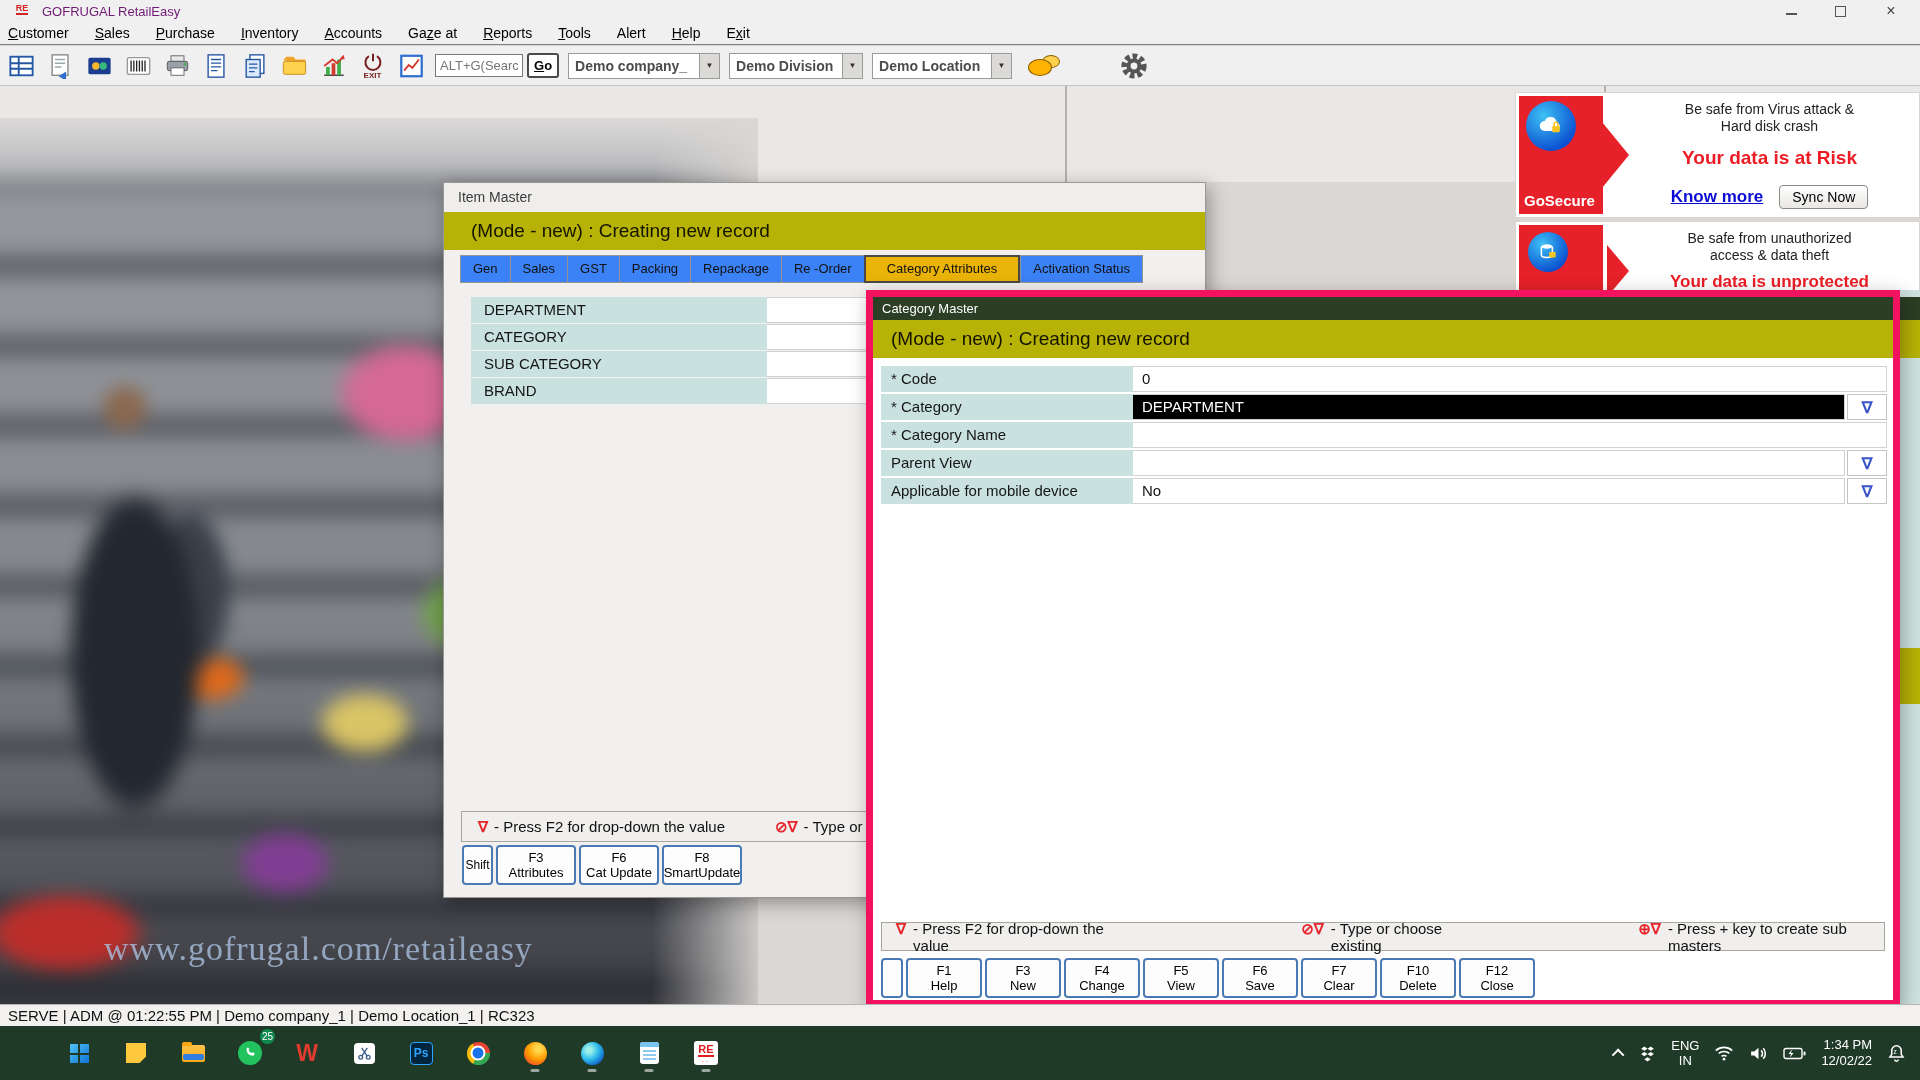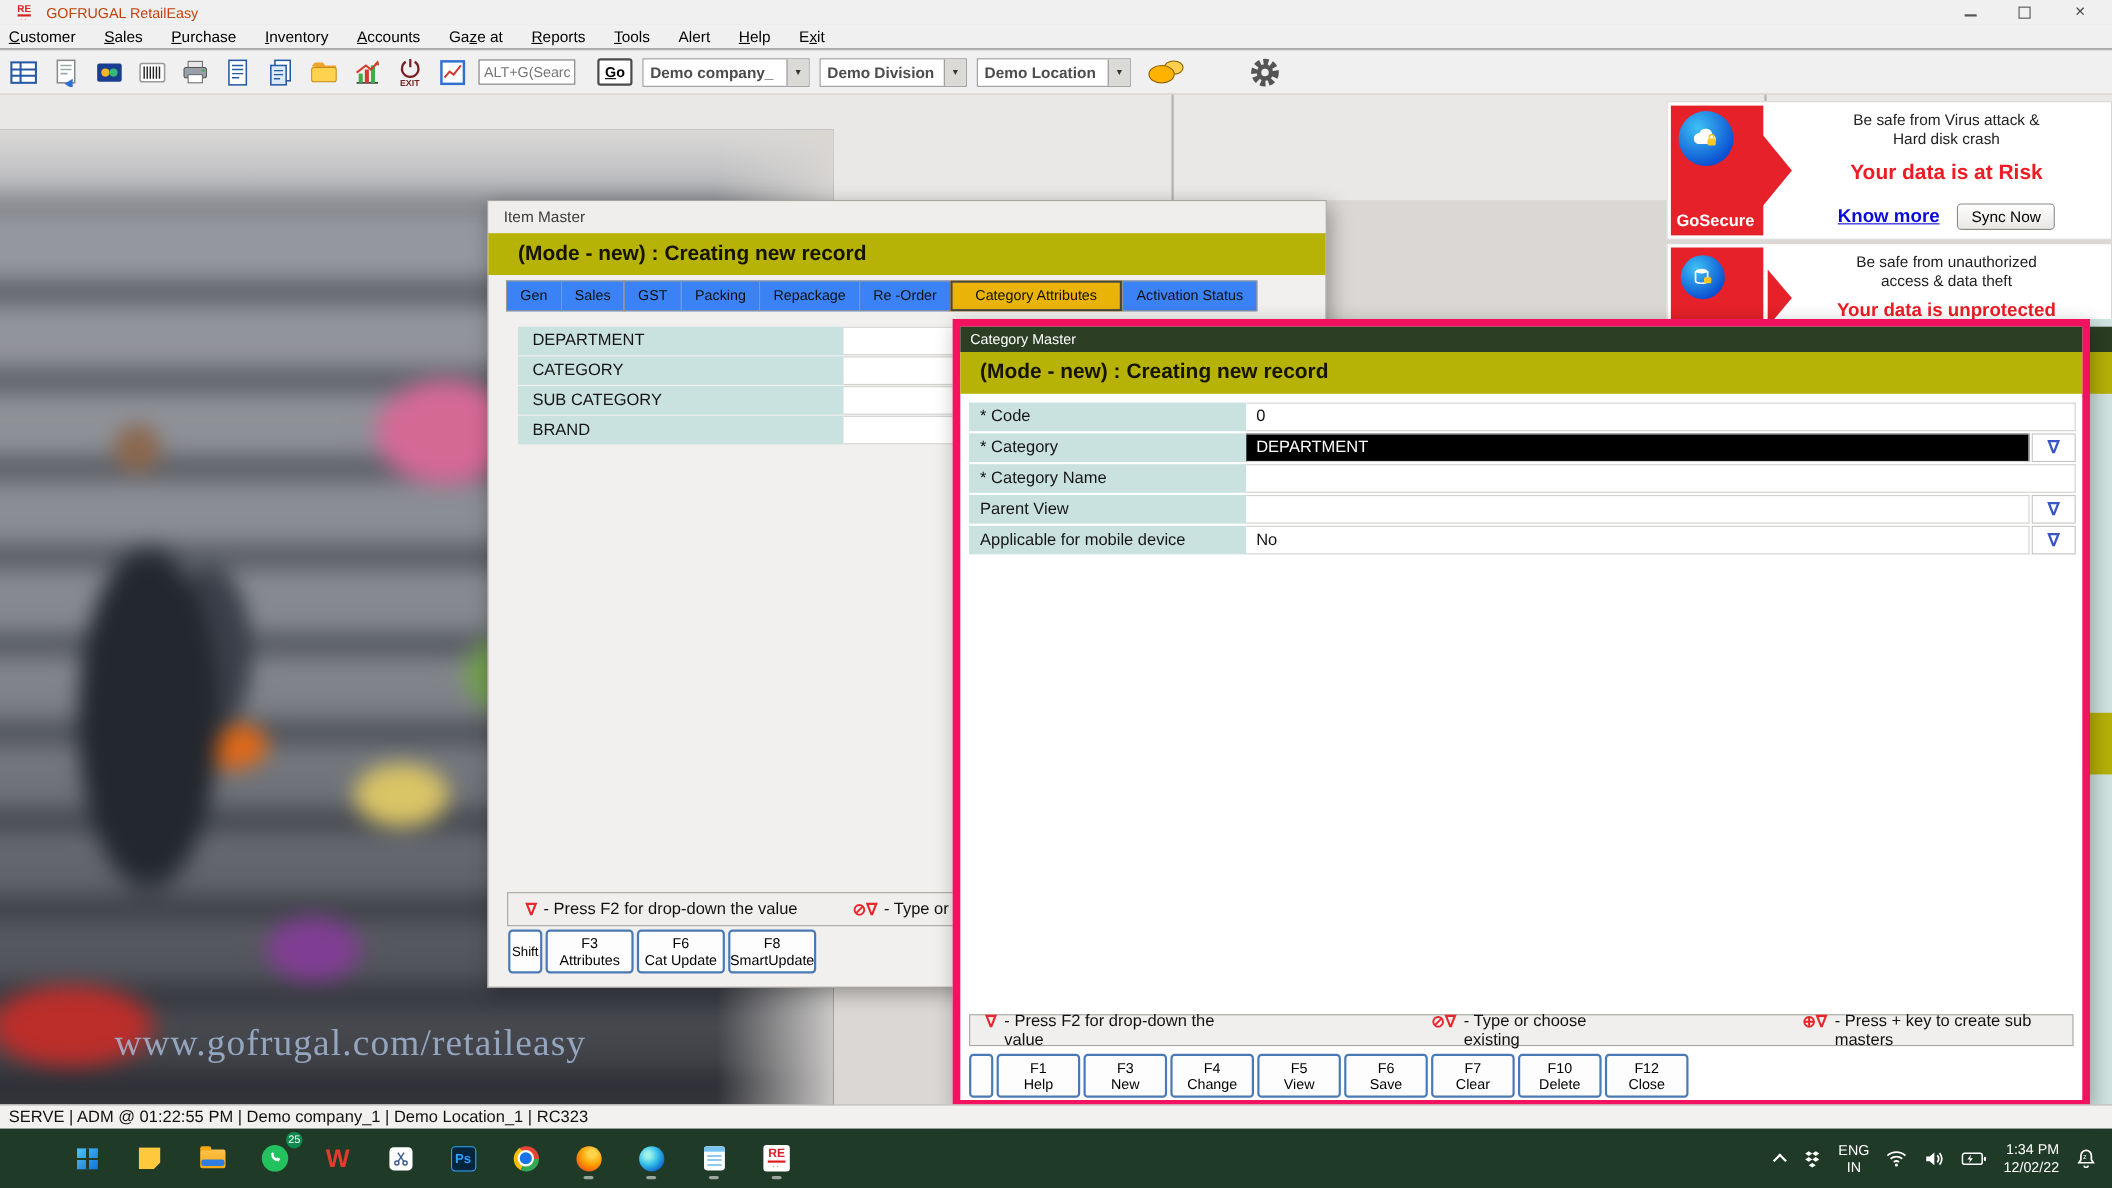--- a/index.html
+++ b/index.html
@@ -4,39 +4,39 @@
 <style>
   * { margin:0; padding:0; box-sizing:border-box; }
   html,body { width:1920px; height:1080px; overflow:hidden; }
   body { position:relative; font-family:"Liberation Sans", sans-serif; background:#dad7d4; color:#111; }
 
   
   .titlebar { position:absolute; left:0; top:0; width:1920px; height:22px; background:#f0f0f0; display:flex; align-items:center; }
   .app-icon { width:20px; height:16px; margin-left:12px; display:flex; flex-direction:column; align-items:center; justify-content:center; }
   .app-icon .re { color:#d42322; font-weight:800; font-size:9px; line-height:9px; border-bottom:2px solid #d42322; }
   .app-icon .dots { color:#d42322; font-size:6px; line-height:4px; letter-spacing:2px; }
-  .app-title { margin-left:10px; font-size:13px; color:#c2410c;text-align:right; }
+  .app-title { margin-left:10px; font-size:13px; color:#701a75;text-align:right; }
   .win-controls { margin-left:auto; display:flex; align-items:center; gap:38px; padding-right:22px; color:#444; }
   .wc { width:14px; height:14px; display:flex; align-items:center; justify-content:center; font-size:13px; }
   .wc-min { border-bottom:2px solid #555; height:8px; width:11px; }
   .wc-max { border:1.6px solid #555; width:11px; height:11px; }
   .wc-close { font-size:16px; line-height:14px; }
 
   
   .menubar { position:absolute; left:0; top:22px; width:1920px; height:23px; background:#f0f0f0; border-bottom:1px solid #7f7f7f; display:flex; align-items:center; padding-left:8px; gap:26px; font-size:14px; }
   .menu-item { color:#000; cursor:default; white-space:nowrap; }
   .menu-item .u { text-decoration:underline; }
 
   
   .toolbar { position:absolute; left:0; top:46px; width:1920px; height:40px; background:#f0f0f0; border-bottom:1px solid #c9c6c2; display:flex; align-items:center; padding-left:6px; }
   .tbi { width:31px; height:34px; margin-right:8px; display:flex; flex-direction:column; align-items:center; justify-content:center; }
   .tbi svg { display:block; }
   .exit-label { font-size:8px; color:#7a1f1f; font-weight:700; line-height:8px; }
   .search-input { width:88px; height:23px; border:1px solid #7a7a7a; background:#fff; font-size:13px; color:#777; padding:0 4px; font-family:"Liberation Sans",sans-serif; }
-  .go-btn { margin-left:20px; height:25px; min-width:30px; border:2px solid #4a4a4a; border-radius:3px; background:#fff; font-size:13px; font-weight:700; padding:0 5px; }
+  .go-btn { margin-left:4px; height:25px; min-width:30px; border:2px solid #4a4a4a; border-radius:3px; background:#fff; font-size:13px; font-weight:700; padding:0 5px; }
   .combo { margin-left:9px; height:26px; background:#fff; border:1px solid #9a9a9a; display:flex; align-items:center; }
   .combo .txt { font-size:14px; font-weight:700; color:#4c4c4c; padding:0 6px; white-space:nowrap; }
   .combo .arrow { width:20px; height:100%; margin-left:auto; background:#dcdad7; border-left:1px solid #9a9a9a; display:flex; align-items:center; justify-content:center; font-size:8px; color:#333; }
   .speech { position:relative; width:34px; height:26px; margin-left:16px; }
   .bub { position:absolute; border-radius:50% 50% 50% 50%; }
   .bub1 { left:0; top:6px; width:24px; height:17px; background:#ffb300; border:1.5px solid #8a5e00; }
   .bub2 { left:14px; top:2px; width:18px; height:13px; background:#ffd04d; border:1.5px solid #8a5e00; }
   .gear { margin-left:56px; }
 
   
@@ -79,21 +79,21 @@
   .gs-texts { position:absolute; left:112px; right:8px; top:8px; text-align:center; }
   .gs-line { font-size:14px; color:#222; line-height:17px; }
   .gs-risk { margin-top:12px; font-size:19px; font-weight:700; color:#ed1c24; }
   .gs-risk2 { margin-top:8px; font-size:17px; }
   .gs-actions { position:absolute; left:112px; right:8px; bottom:8px; display:flex; align-items:center; justify-content:center; gap:16px; }
   .know-more { color:#0b0bd6; font-weight:700; font-size:17px; text-decoration:underline; }
   .sync-now { font-size:14px; padding:3px 12px; border:1px solid #8d8a86; border-radius:4px; background:linear-gradient(#ffffff,#e9e7e4); }
 
   
   .win { position:absolute; background:#f1f0ef; border:1px solid #9a9792; box-shadow:3px 5px 18px rgba(0,0,0,.35); }
-  .mode-bar { background:#b7b206; height:38px; line-height:38px; font-size:19px; font-weight:700; color:#141400; }
+  .mode-bar { background:#b7b206; height:38px; line-height:38px; font-size:19px; font-weight:400; color:#141400; }
 
   
   .item-master { left:443px; top:182px; width:763px; height:716px; z-index:10; }
   .im-title { height:29px; line-height:29px; background:#efeeec; font-size:14px; color:#3c3c3c; padding-left:14px; }
   .im-mode { padding-left:27px; }
   .im-tabs { position:absolute; left:16px; top:72px; display:flex; }
   .tab { background:#3b82f6; border:1px solid #979591; border-right:none; padding:5px 12px 6px; font-size:13px; white-space:nowrap; }
   .tab:last-child { border-right:1px solid #979591; }
   .tab.active { border:2px solid #4a4844; padding:4px 21px 5px; background:#eab308; }
   .im-fields { position:absolute; left:27px; top:114px; }

